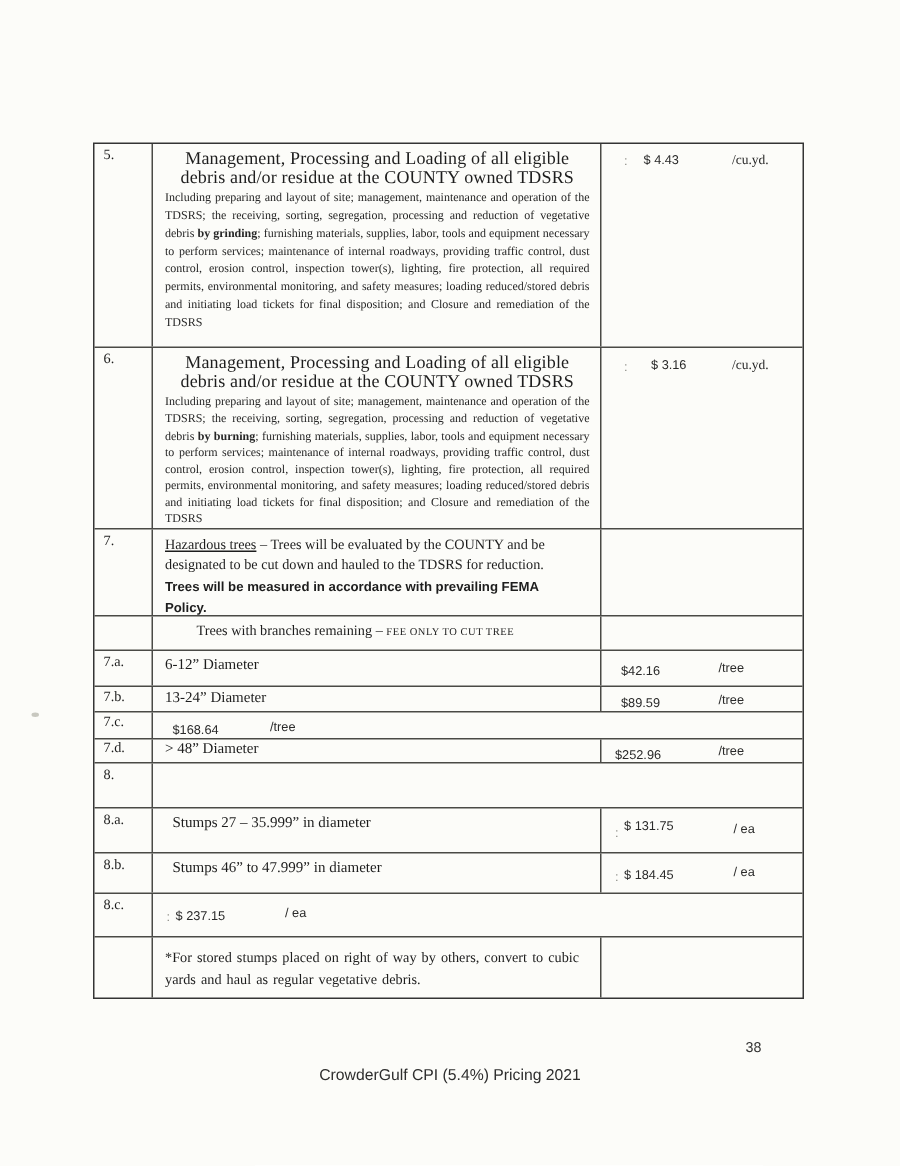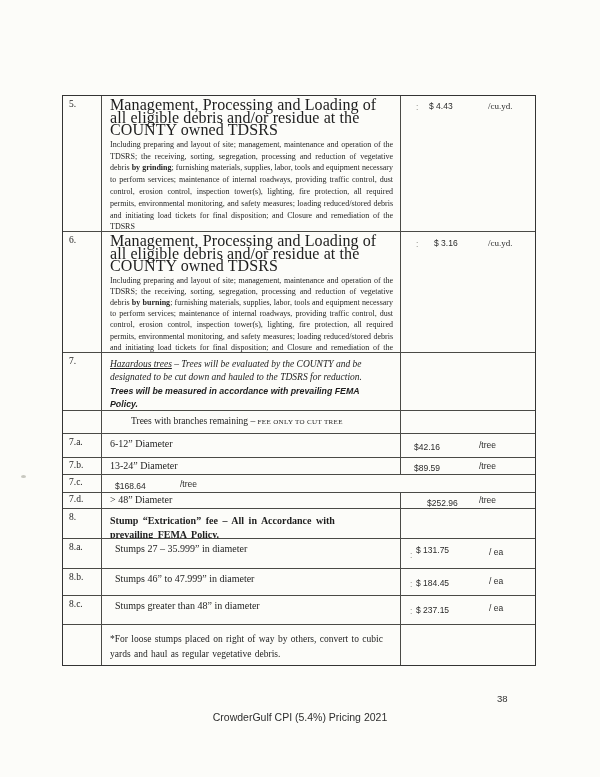--- a/index.html
+++ b/index.html
@@ -26,24 +26,24 @@
     width:299px; flex:0 0 299px; border-right:1px solid #4a4a46;
     padding:3px 7px 2px 8px;
   }
   .cell.price {
     flex:1 1 auto; position:relative;
     font-family:"Liberation Sans","DejaVu Sans",sans-serif;
     font-size:8.5px; color:#2a2a2a;
   }
   .price span { position:absolute; white-space:nowrap; }
   .price .c { color:#8b8b85; }
-  .title { font-size:16px; line-height:12.6px; letter-spacing:0.1px; }
+  .title { font-size:12px; line-height:12.6px; letter-spacing:0.1px;text-align:center; }
   .detail { font-size:8px; line-height:11.8px; text-align:justify; margin-top:2px; color:#262626; }
   .detail.tight { line-height:11.15px; }
-  .r7 { font-size:9.5px; line-height:13.4px; width:272px; padding-top:2px;font-style:italic; }
+  .r7 { font-size:9.5px; line-height:13.4px; width:272px; padding-top:2px; }
   .u-line { text-decoration:underline; }
   .bold-sans { font-family:"Liberation Sans","DejaVu Sans",sans-serif; font-weight:bold; font-size:8.8px; }
   .branch-label { padding-left:21px; padding-top:2px; font-size:9.5px; }
   .branch-label .caps { font-size:7px; letter-spacing:0.35px; }
   .itemdesc { font-size:10px; padding-top:1px; }
   .itemdesc.indent { padding-left:5px; }
   .bold-serif { font-weight:bold; font-size:10px; line-height:13.8px; width:262px; word-spacing:2px; padding-top:2px; }
   .footnote { font-size:9.5px; line-height:14.5px; width:294px; padding-top:4px; word-spacing:1px; }
   .page-num {
     position:absolute; left:497px; top:693px;
@@ -136,30 +136,27 @@
         <span class="u" style="left:78px;top:4px">/tree</span>
       </div>
     </div>
 
     <div class="row" style="height:16px">
       <div class="cell num" style="padding-top:1px">7.d.</div>
       <div class="cell desc" style="padding-top:0px">
         <div class="itemdesc">&gt;  48”  Diameter</div>
       </div>
       <div class="cell price">
-        <span class="a" style="left:26px;top:5px">$252.96</span>
+        <span class="a" style="left:9px;top:5px">$252.96</span>
         <span class="u" style="left:78px;top:2px">/tree</span>
       </div>
     </div>
 
     <div class="row" style="height:30px">
       <div class="cell num">8.</div>
-      <div class="cell desc">
-        <div class="bold-serif">Stump “Extrication” fee – All in Accordance with prevailing FEMA Policy.</div>
-      </div>
       <div class="cell price"></div>
     </div>
 
     <div class="row" style="height:30px">
       <div class="cell num">8.a.</div>
       <div class="cell desc">
         <div class="itemdesc indent">Stumps 27 – 35.999” in diameter</div>
       </div>
       <div class="cell price">
         <span class="c" style="left:9px;top:11px">:</span>
@@ -175,34 +172,31 @@
       </div>
       <div class="cell price">
         <span class="c" style="left:9px;top:10px">:</span>
         <span class="a" style="left:15px;top:9px">$ 184.45</span>
         <span class="u" style="left:88px;top:7px">/ ea</span>
       </div>
     </div>
 
     <div class="row" style="height:29px">
       <div class="cell num">8.c.</div>
-      <div class="cell desc">
-        <div class="itemdesc indent">Stumps greater than 48” in diameter</div>
-      </div>
       <div class="cell price">
         <span class="c" style="left:9px;top:10px">:</span>
         <span class="a" style="left:15px;top:9px">$ 237.15</span>
         <span class="u" style="left:88px;top:7px">/ ea</span>
       </div>
     </div>
 
     <div class="row" style="height:40px">
       <div class="cell num"></div>
       <div class="cell desc">
-        <div class="footnote">*For loose stumps placed on right of way by others, convert to  cubic yards  and  haul  as regular vegetative debris.</div>
+        <div class="footnote">*For stored stumps placed on right of way by others, convert to  cubic yards  and  haul  as regular vegetative debris.</div>
       </div>
       <div class="cell price"></div>
     </div>
 
   </div>
 
   <div class="speckle"></div>
 
   <div class="page-num">38</div>
   <div class="footer-title">CrowderGulf CPI (5.4%) Pricing 2021</div>

